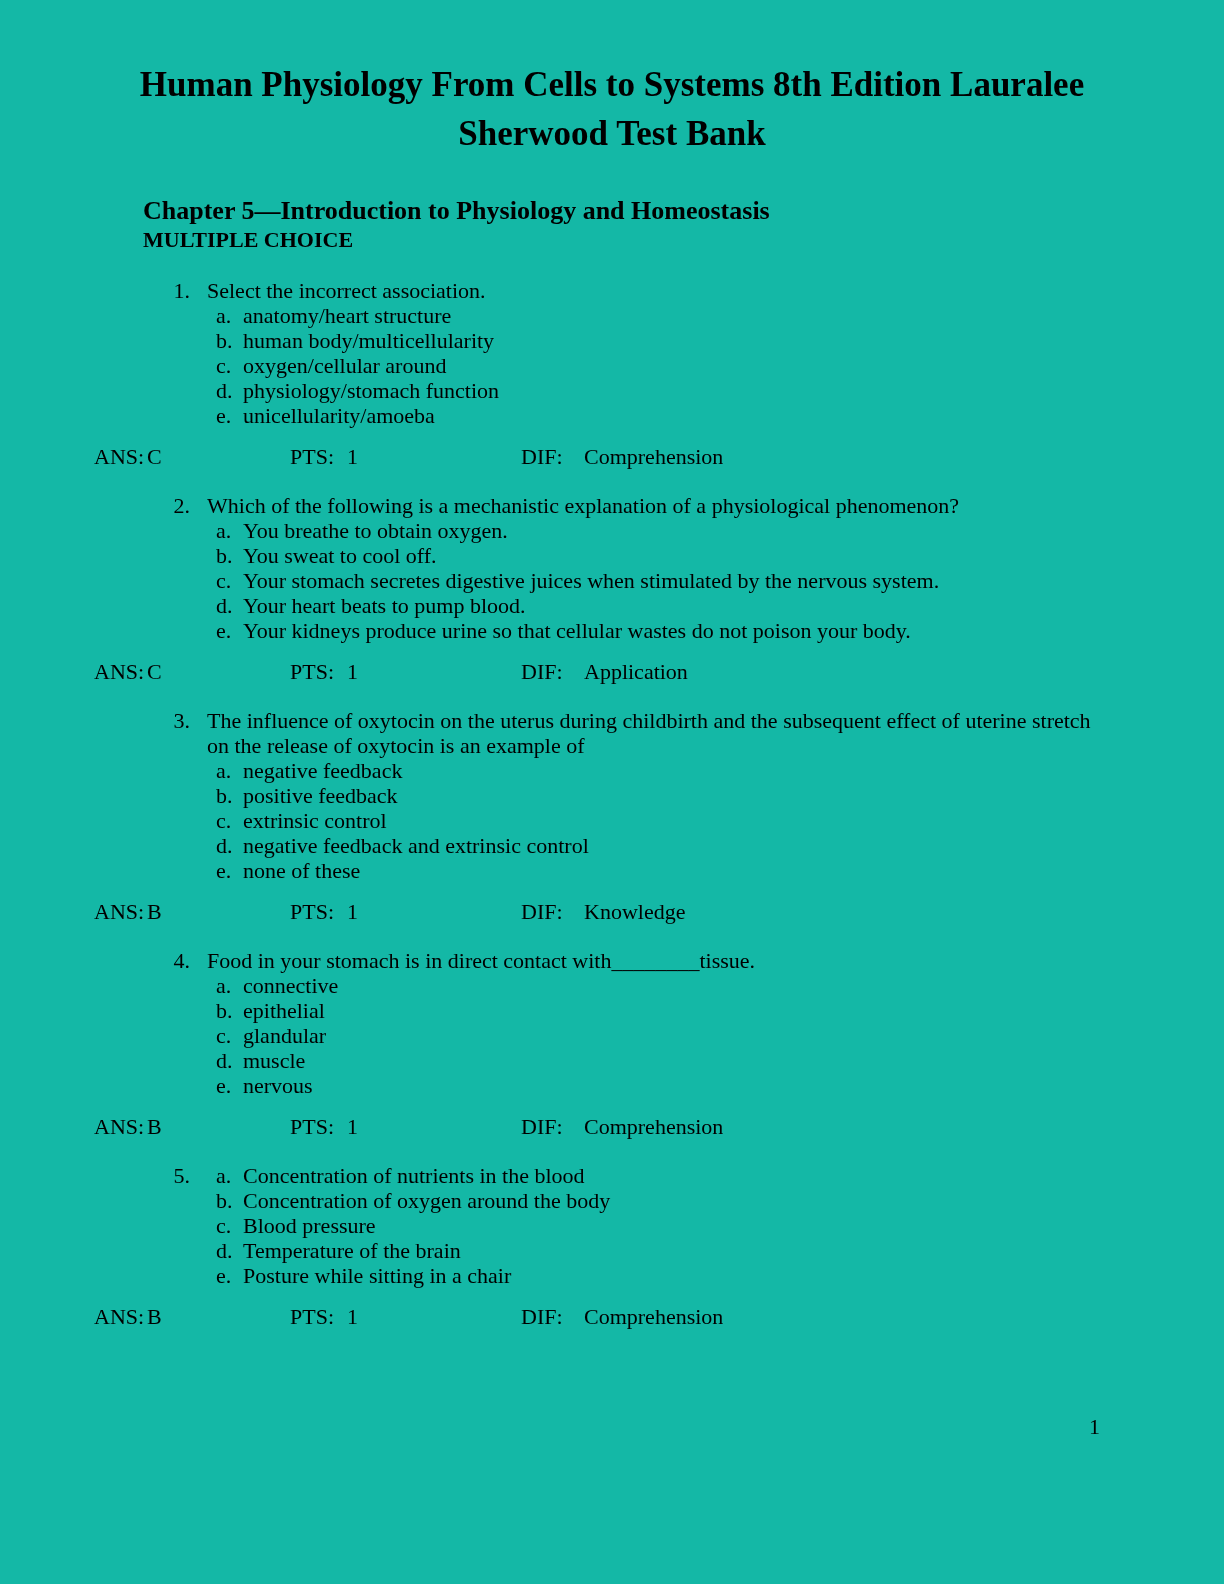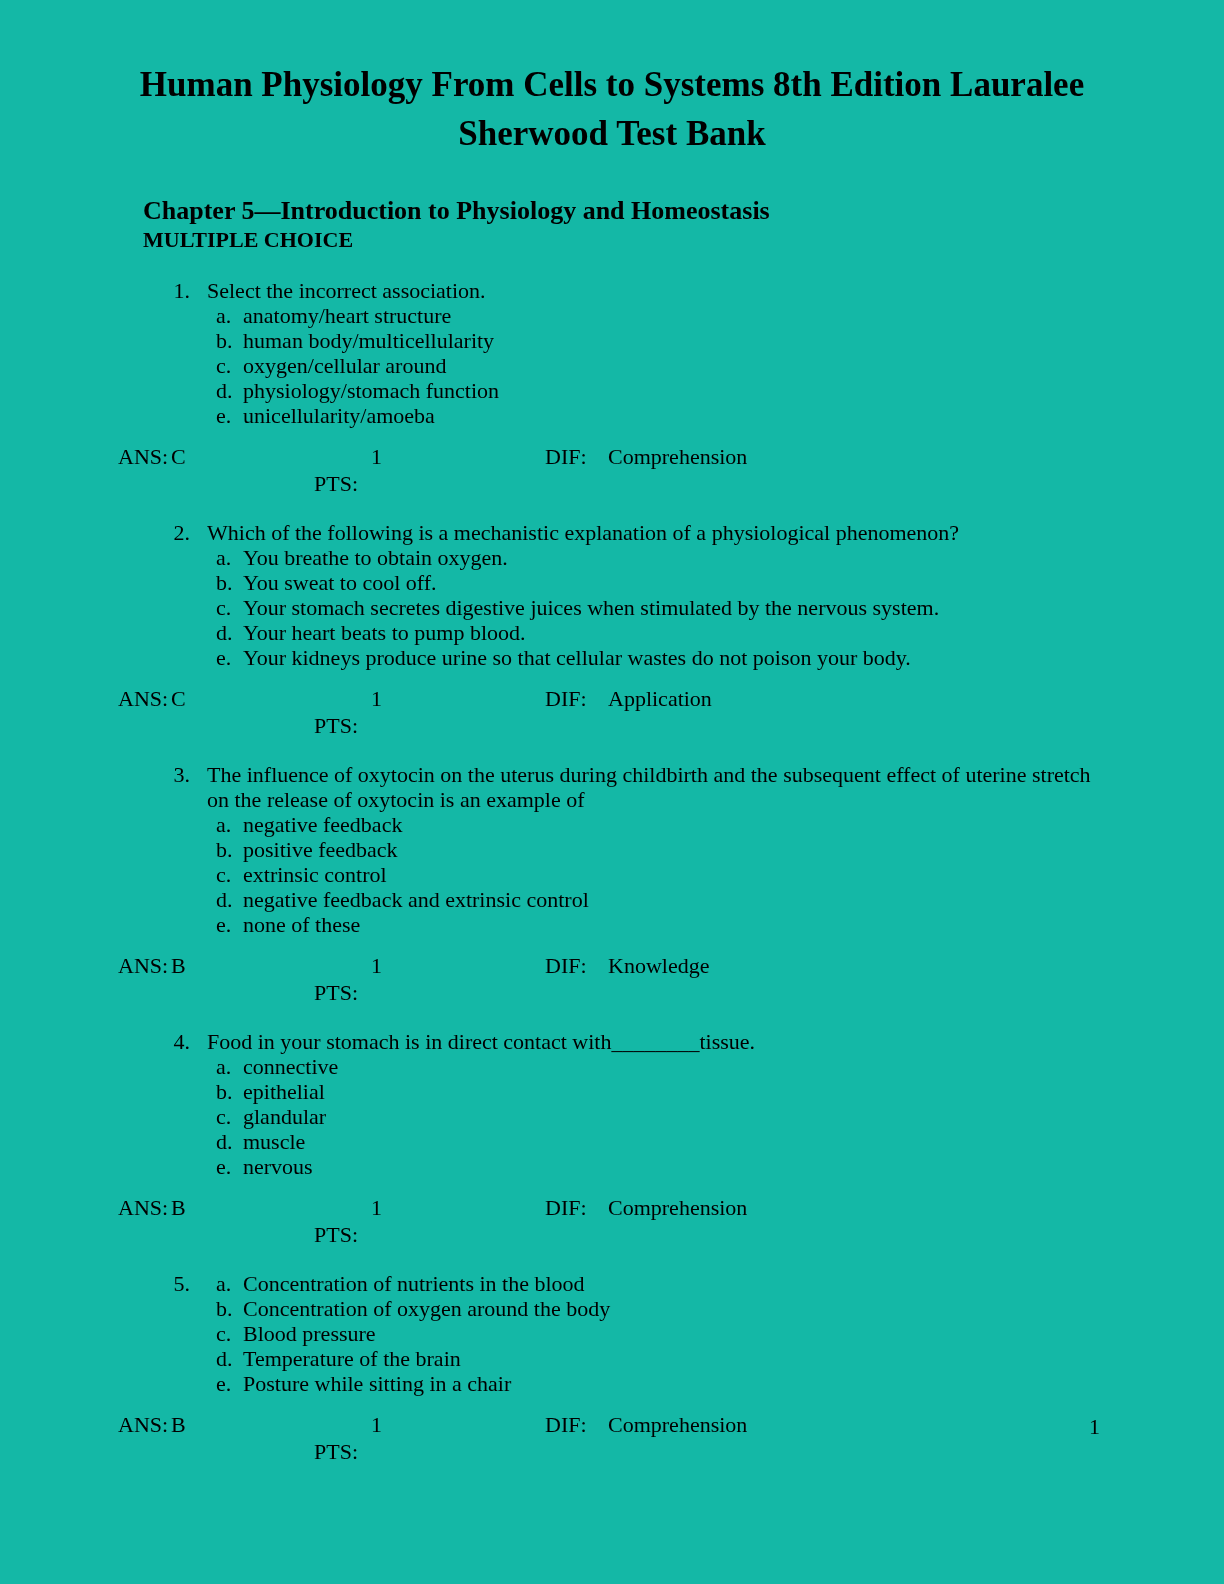--- a/index.html
+++ b/index.html
@@ -70,26 +70,26 @@
     left: 216px;
     top: 0;
   }
   .opt-text {
     display: inline-block;
     max-width: 860px;
     vertical-align: top;
   }
   .ans-row {
     margin-top: 16px;
-    padding-left: 118px;
+    padding-left: 94px;
     display: flex;
   }
   .ans-label { width: 53px; flex: none; }
   .ans-value { width: 143px; flex: none; }
-  .pts-label { width: 57px; flex: none; margin-top: 27px; }
+  .pts-label { width: 57px; flex: none; }
   .pts-value { width: 137px; flex: none; }
   .dif-label { width: 63px; flex: none; margin-left: 37px; }
   .dif-value { flex: 1; }
   .page-number {
     position: absolute;
     left: 1089px;
     top: 1414px;
     font-size: 22px;
     line-height: 25px;
   }

